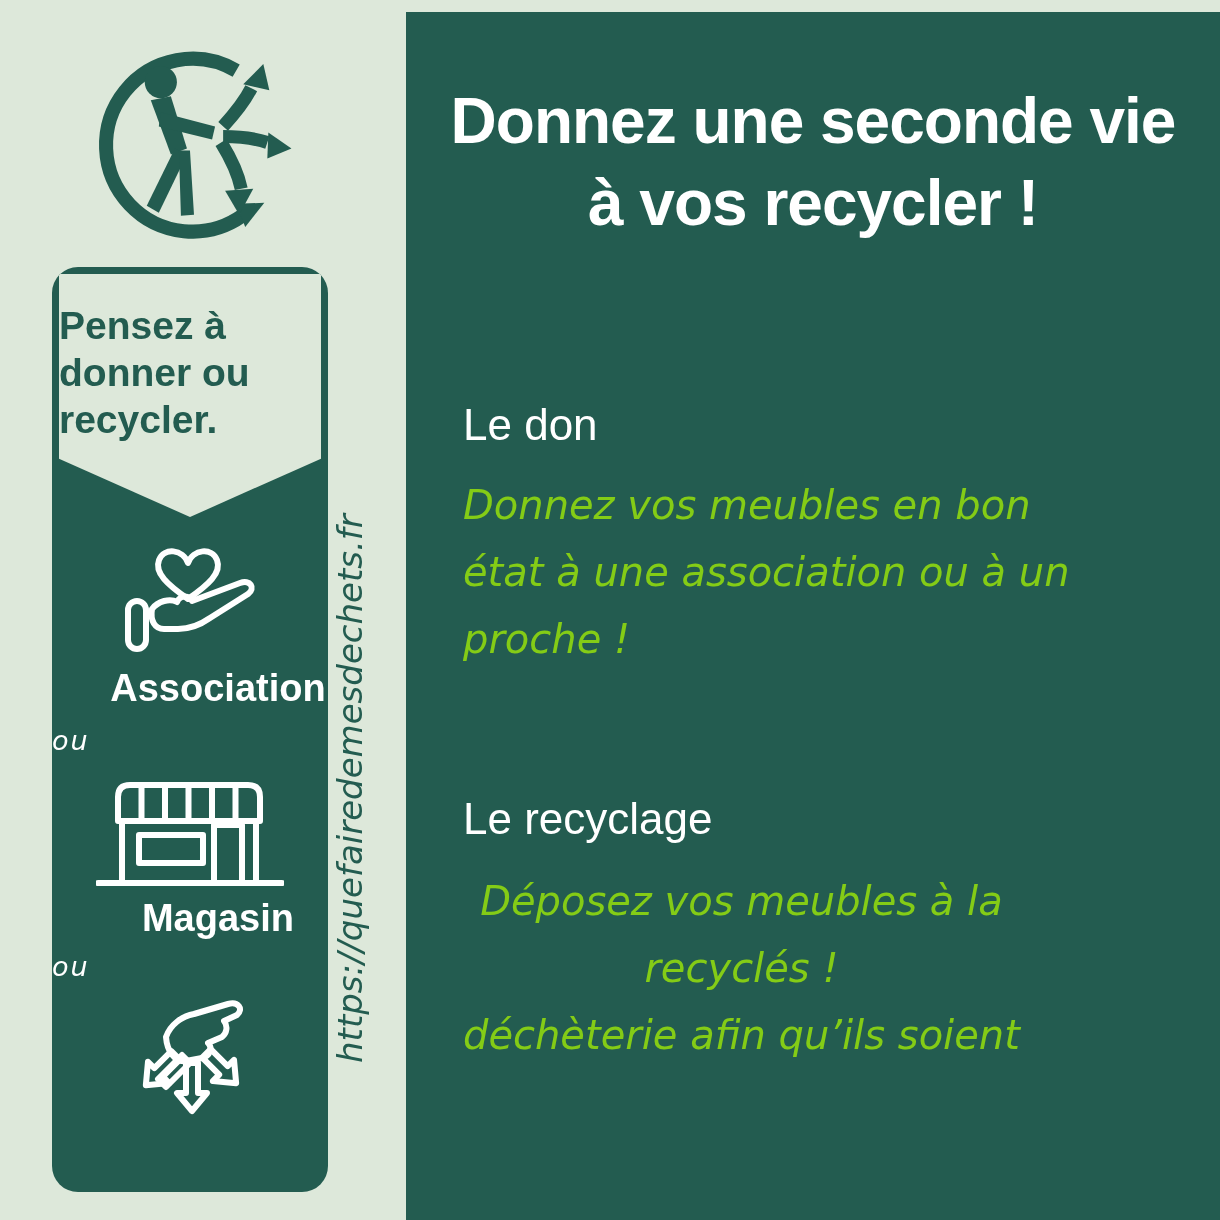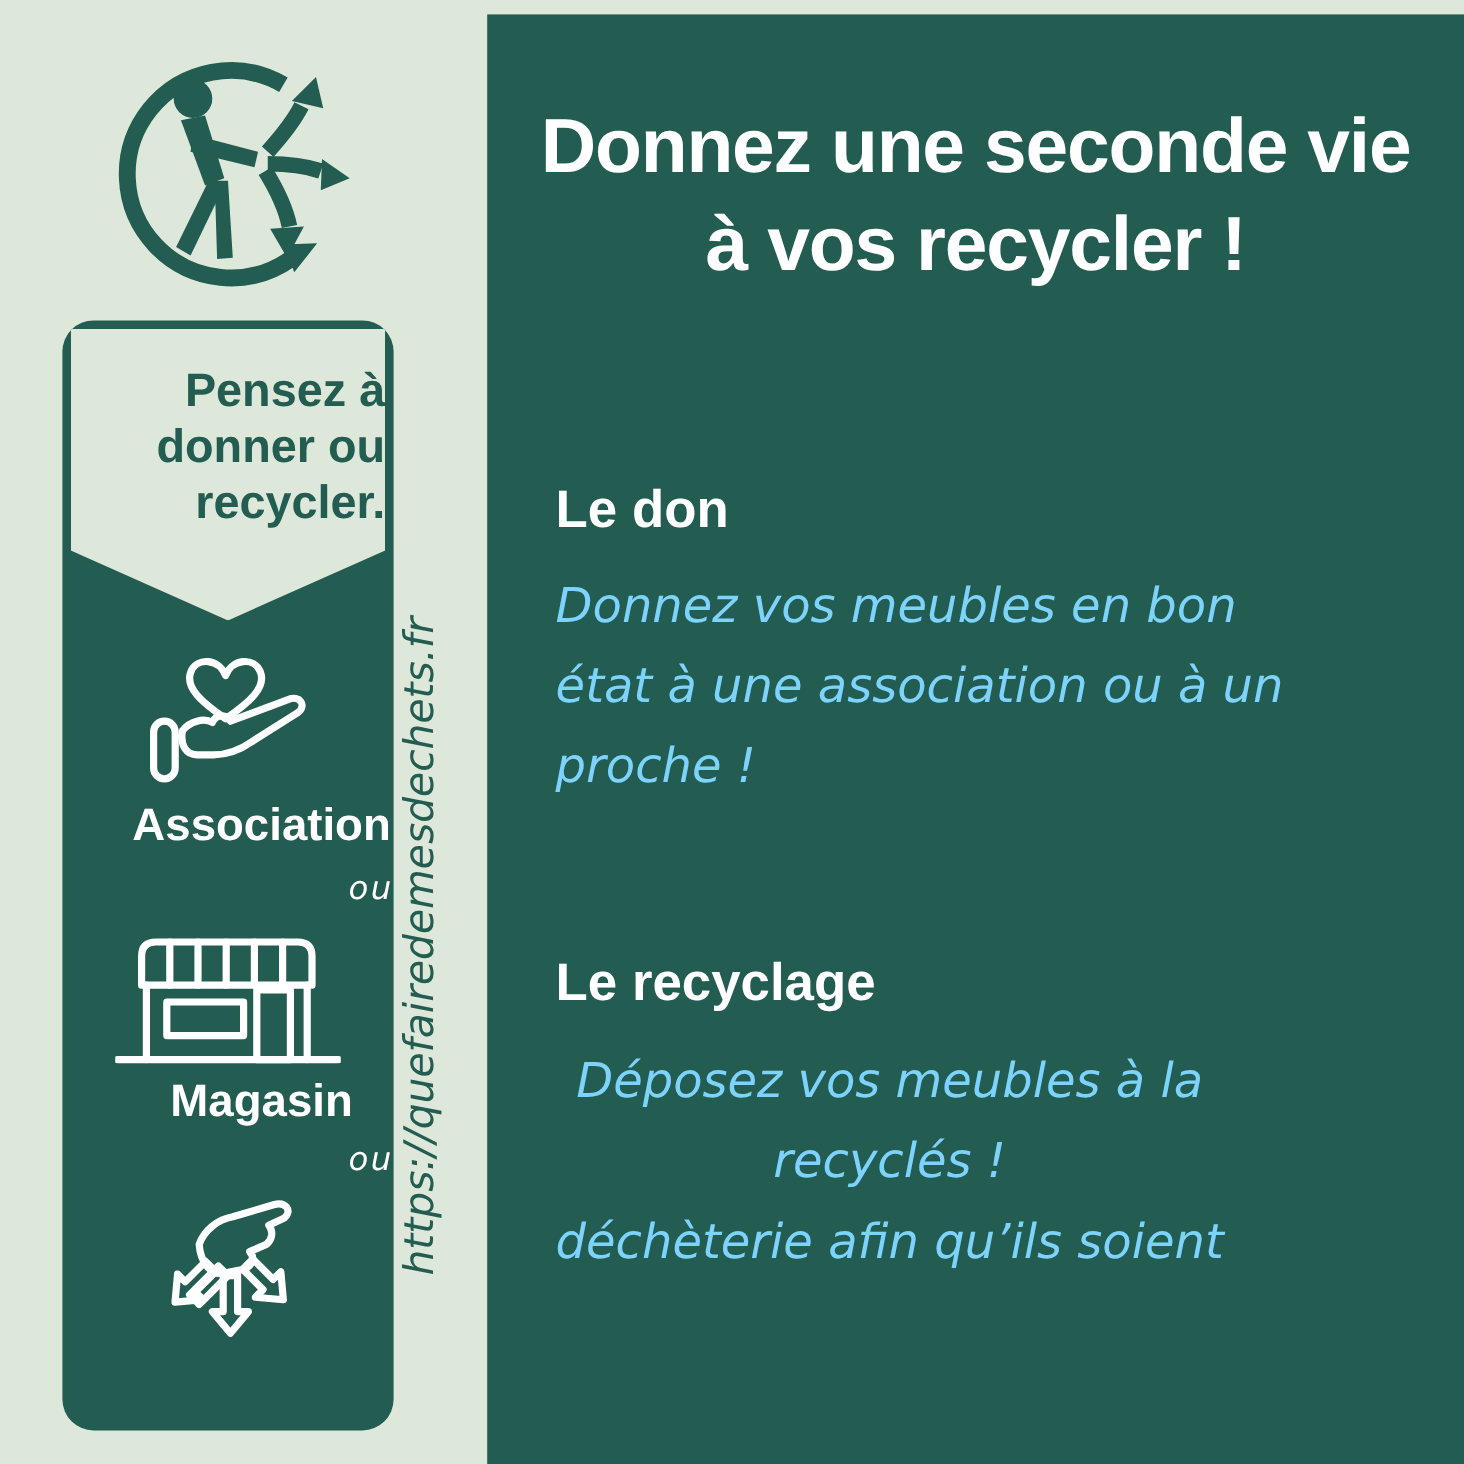--- a/index.html
+++ b/index.html
@@ -19,31 +19,31 @@
 
   
   .ribbon{
     position:absolute;left:52px;top:267px;width:276px;height:925px;
     background:#235C50;border-radius:26px;overflow:hidden;
   }
   .ribbon-banner{
     position:absolute;left:7px;top:7px;width:262px;height:243px;
     background:#DDE8DA;
     clip-path:polygon(0 0,100% 0,100% 76%,50% 100%,0 76%);
-    text-align:right;
+    text-align:left;
   }
   .ribbon-banner .banner-text{
     padding-top:28px;font-weight:700;font-size:39px;line-height:47px;color:#235C50;
   }
   .side-label{
     position:absolute;left:0;width:100%;text-align:center;
     color:#FFFFFF;font-weight:700;font-size:38px;padding-left:28px;
   }
   .side-ou{
-    position:absolute;left:0;width:100%;text-align:right;
+    position:absolute;left:0;width:100%;text-align:left;
     color:#FFFFFF;font-style:italic;font-size:27px;letter-spacing:2px;
     font-family:"DejaVu Sans",sans-serif;
   }
   .side-icon{position:absolute;}
   .icon-heart-hand{left:72px;top:268px;width:132px;height:132px;}
   .label-association{top:400px;}
   .ou-1{top:458px;}
   .icon-store{left:44px;top:512px;width:188px;height:112px;}
   .label-magasin{top:630px;}
   .ou-2{top:684px;}
@@ -59,24 +59,24 @@
     text-align:center;white-space:nowrap;
   }
 
   
   .main-title{
     position:absolute;left:0;top:68px;width:100%;text-align:center;
     color:#FFFFFF;font-weight:700;font-size:64px;line-height:82px;
     letter-spacing:-1px;white-space:nowrap;
   }
   .section-heading{
-    position:absolute;left:57px;color:#FFFFFF;font-weight:700;font-size:44px;white-space:nowrap;
+    position:absolute;left:57px;color:#FFFFFF;font-weight:400;font-size:44px;white-space:nowrap;
   }
   .section-paragraph{
-    position:absolute;left:57px;color:#7dd3fc;
+    position:absolute;left:57px;color:#84cc16;
     font-family:"DejaVu Sans",sans-serif;font-style:italic;
     font-size:40px;line-height:67px;white-space:nowrap;
   }
   .heading-don{top:388px;}
   .para-don{top:460px;}
   .heading-recyclage{top:782px;}
   .para-recyclage{top:856px;text-align:center;}
 
   .icon-stroke{stroke:#FFFFFF;fill:none;stroke-width:6;stroke-linecap:round;stroke-linejoin:round;}
 </style>

